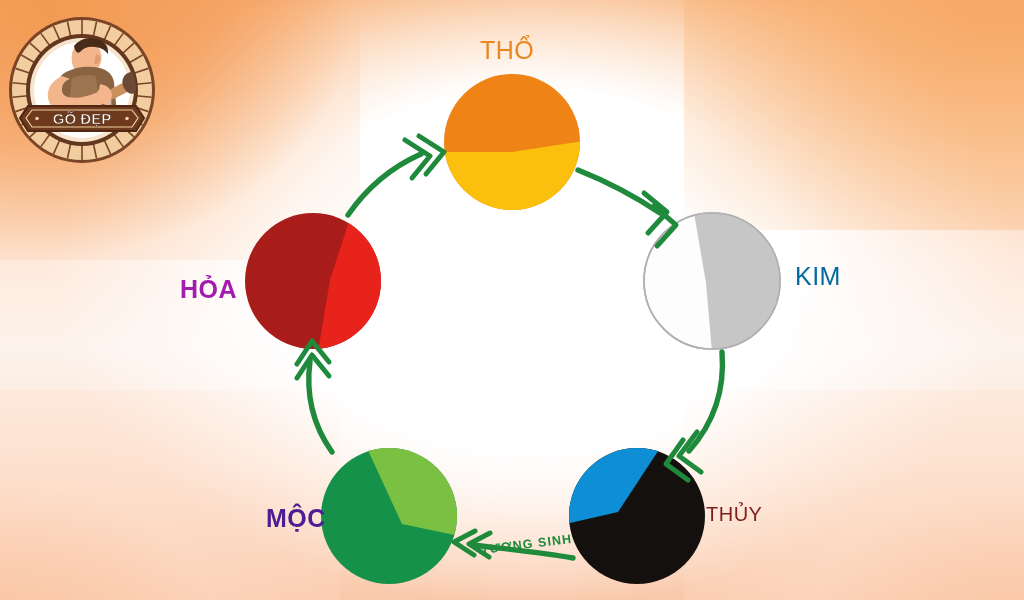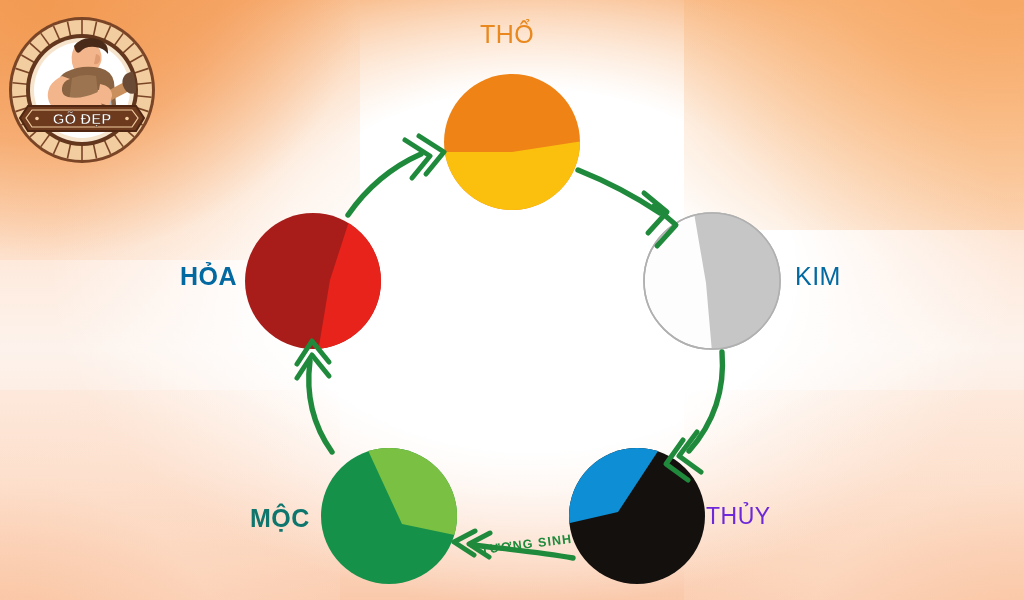--- a/index.html
+++ b/index.html
@@ -74,25 +74,25 @@
   }
 
   
   .elem-label {
     position: absolute;
     font-family: "Liberation Sans", sans-serif;
     font-weight: 400;
     letter-spacing: 0.5px;
     white-space: nowrap;
   }
-  #label-tho  { left: 480px; top: 20px;  font-size: 25px; color: #e8881f; }
+  #label-tho  { left: 480px; top: 36px;  font-size: 25px; color: #e8881f; }
   #label-kim  { left: 795px; top: 262px; font-size: 25px; color: #0369a1; }
-  #label-thuy { left: 706px; top: 503px; font-size: 23px; color: #6d28d9; }
-  #label-moc  { left: 250px; top: 504px; font-size: 25px; color: #0f766e; font-weight: 700; }
-  #label-hoa  { left: 180px; top: 262px; font-size: 25px; color: #0369a1; font-weight: 700; }
+  #label-thuy { left: 706px; top: 503px; font-size: 20px; color: #7f1d1d; }
+  #label-moc  { left: 266px; top: 504px; font-size: 25px; color: #4c1d95; font-weight: 700; }
+  #label-hoa  { left: 180px; top: 275px; font-size: 25px; color: #a21caf; font-weight: 700; }
 
   .flow-label {
     position: absolute;
     left: 481px;
     top: 543px;
     font-size: 12.5px;
     letter-spacing: 1.1px;
     color: #1f8a3b;
     font-weight: 700;
     transform: rotate(-7deg);

